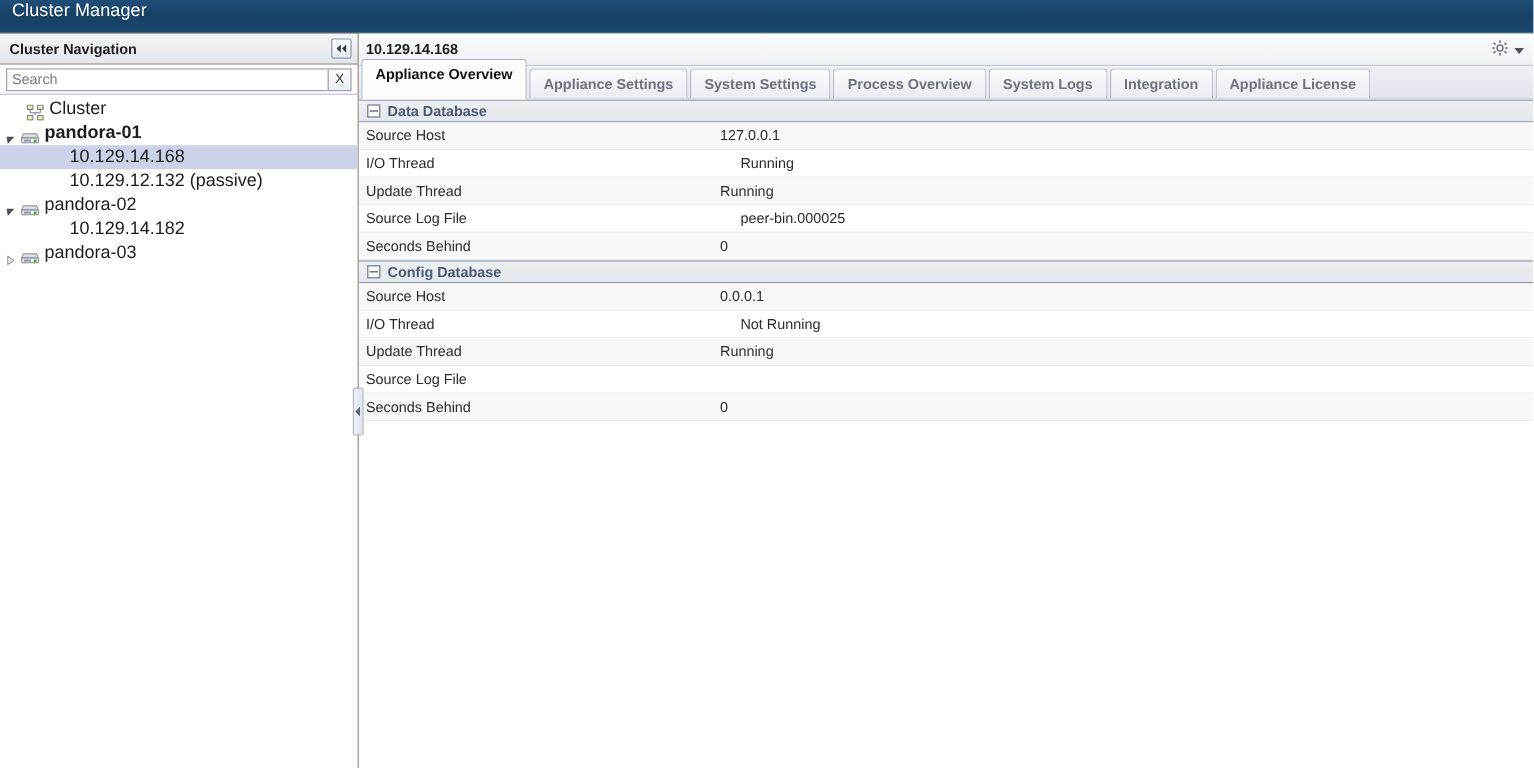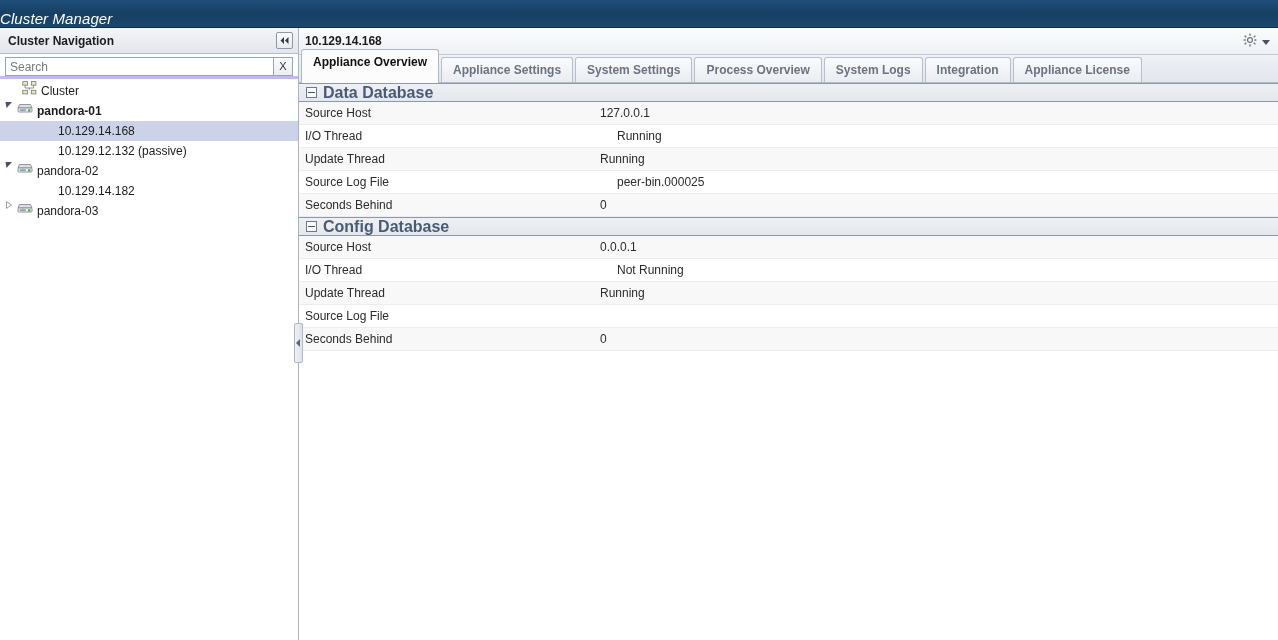--- a/index.html
+++ b/index.html
@@ -13,22 +13,22 @@
     font-size: 12px;
     color: #333333;
   }
 
   
   #app-titlebar {
     height: 28px;
     background: linear-gradient(to bottom, #1f4e79 0%, #173f63 50%, #1b4870 100%);
     border-bottom: 1px solid #0d2b49;
     display: flex;
-    align-items: flex-end;
-    font-style: italic;
+    align-items: flex-start;
+    padding-left: 10px;
   }
   #app-title {
     color: #ffffff;
     font-size: 15px;
     font-weight: normal;
     letter-spacing: 0.1px;
   }
 
   
   #workspace {
@@ -71,24 +71,24 @@
     display: flex;
     align-items: center;
     justify-content: center;
     cursor: pointer;
   }
   #collapse-nav-button svg { display: block; }
 
   #search-row {
     height: 25px;
     display: flex;
-    align-items: flex-end;
+    align-items: center;
     padding: 0 5px;
     background: #fdfdfd;
-    border-bottom: 3px solid #c4b5fd;
+    border-bottom: 1px solid #c4b5fd;
   }
   #search-input {
     flex: 1;
     height: 19px;
     border: 1px solid #9aa3b2;
     border-right: none;
     font-family: "Liberation Sans", sans-serif;
     font-size: 12px;
     padding: 0 4px;
     color: #333;
@@ -111,23 +111,23 @@
 
   #tree {
     flex: 1;
     overflow: hidden;
     padding-top: 2px;
     background: #ffffff;
   }
   .tree-row {
     height: 20px;
     display: flex;
-    align-items: flex-start;
-    cursor: pointer;
-    font-size: 12px;
+    align-items: flex-end;
+    cursor: pointer;
+    font-size: 15px;
     color: #1c1c1c;
     white-space: nowrap;
   }
   .tree-row.selected { background: #ccd3e8; }
   .tree-row .twisty {
     width: 14px;
     min-width: 14px;
     display: flex;
     align-items: center;
     justify-content: center;
@@ -254,21 +254,21 @@
     justify-content: center;
     margin-right: 6px;
   }
   .section-toggle i {
     display: block;
     width: 7px;
     height: 1px;
     background: #4a5364;
   }
   .section-title {
-    font-size: 16px;
+    font-size: 12px;
     font-weight: bold;
     color: #4a5a75;
   }
   .kv-row {
     height: 23px;
     display: flex;
     align-items: center;
     border-bottom: 1px solid #ededed;
     font-size: 12px;
     color: #2b2b2b;

